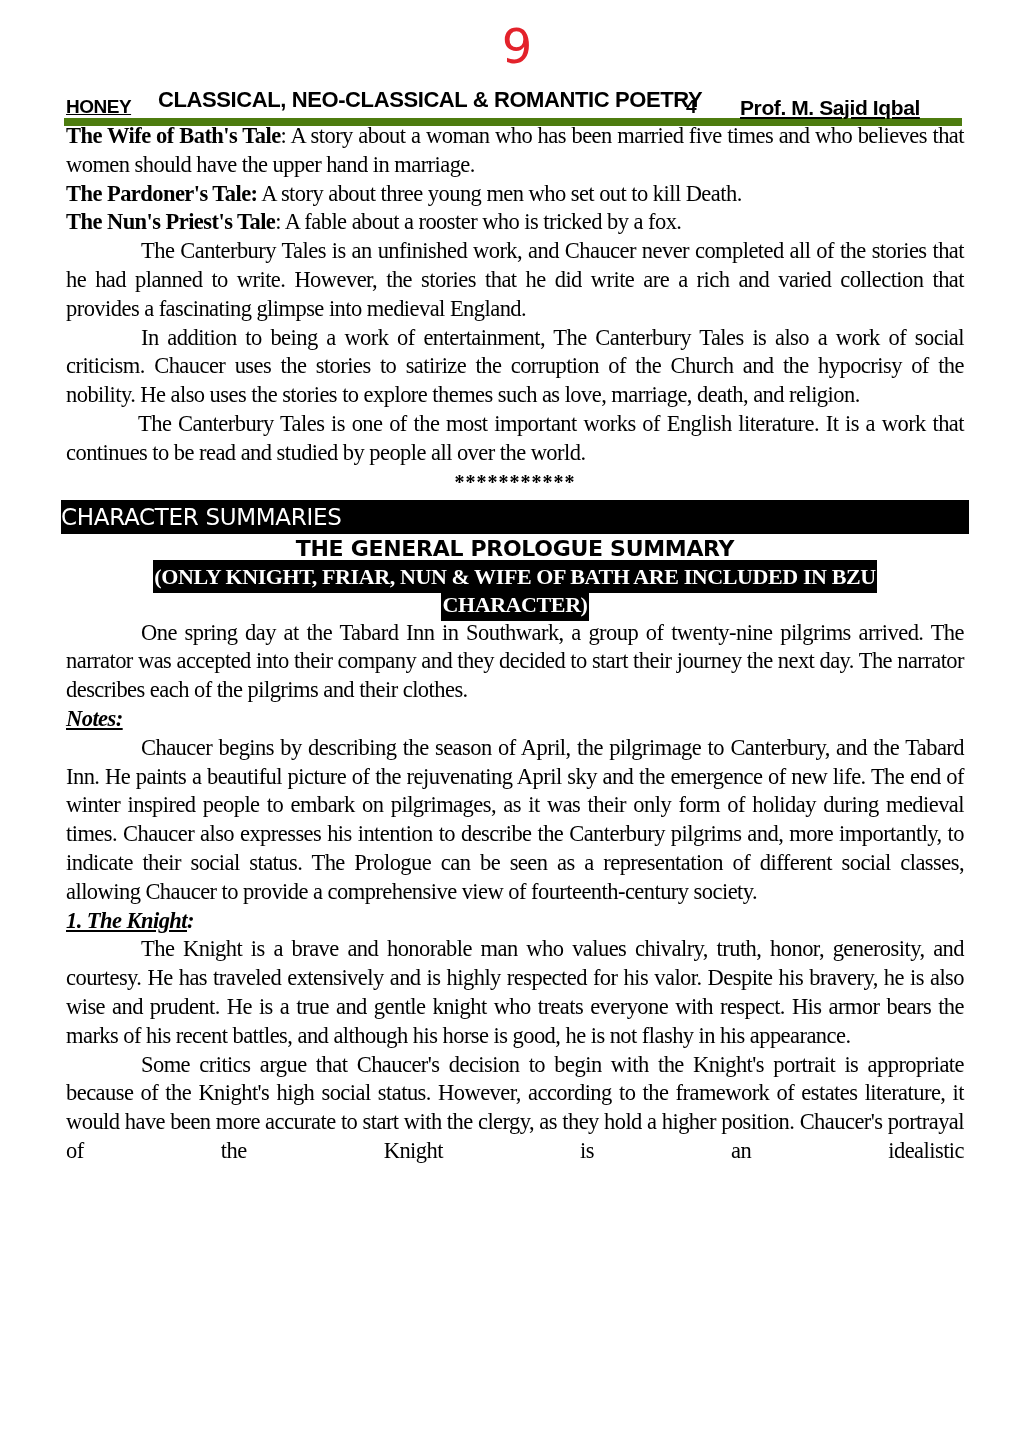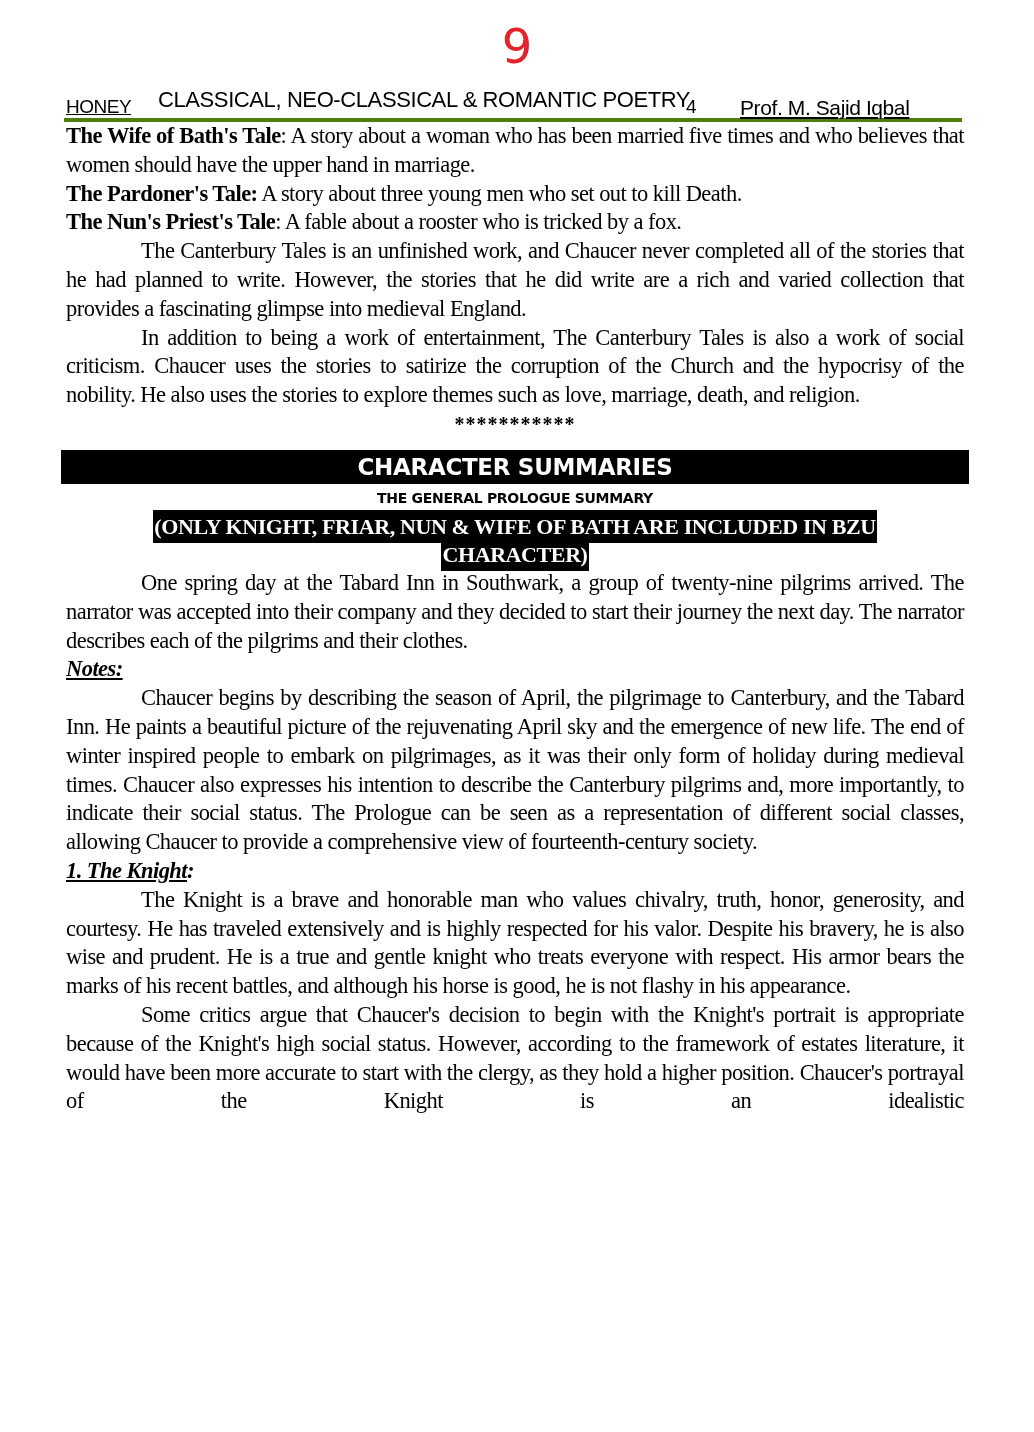--- a/index.html
+++ b/index.html
@@ -3,44 +3,44 @@
   <meta charset="utf-8">
   <style>
     html, body { margin: 0; padding: 0; background: #ffffff; }
     body { width: 1034px; height: 1432px; position: relative; overflow: hidden; color: #000; }
     .page-number {
       position: absolute; left: 0; right: 0; top: 18px; text-align: center;
       font-family: "DejaVu Sans", sans-serif; font-size: 48px; color: #e3222b; line-height: 56px;
     }
     .header {
       position: absolute; left: 64px; top: 84px; width: 898px; height: 34px;
-      border-bottom: 4px solid #4d7c0f; font-family: "Liberation Sans", sans-serif; font-weight: normal;
+      border-bottom: 8px solid #4d7c0f; font-family: "Liberation Sans", sans-serif; font-weight: bold;
     }
     .header .honey { position: absolute; left: 2px; top: 12px; font-size: 19px; text-decoration: underline; letter-spacing: -0.5px; }
     .header .subject { position: absolute; left: 94px; top: 3px; font-size: 22px; letter-spacing: -0.4px; }
     .header .pageno { position: absolute; left: 622px; top: 12px; font-size: 19px; }
     .header .author { position: absolute; left: 676px; top: 12px; font-size: 21px; text-decoration: underline; letter-spacing: -0.4px; }
 
     .content {
       position: absolute; left: 66px; top: 122px; width: 898px;
       font-family: "Liberation Serif", serif; font-size: 22.5px; line-height: 28.8px;
       letter-spacing: -0.55px;
     }
     .content p { margin: 0; text-align: justify; }
     .content p.indent { text-indent: 75px; }
     .bold { font-weight: bold; margin-top: 8px; }
     .stars { text-align: center !important; font-weight: bold; font-size: 20px; line-height: 28px; letter-spacing: 1px; }
 
     .banner {
-      background: #000; color: #fff; text-align: center; margin: 12px -5px 0 -5px;
-      font-family: "DejaVu Sans", sans-serif; font-weight: bold; font-size: 23px; line-height: 34px;
+      background: #000; color: #fff; text-align: left; margin: 4px -5px 0 -5px;
+      font-family: "DejaVu Sans", sans-serif; font-weight: normal; font-size: 23px; line-height: 34px;
       letter-spacing: -0.3px;
     }
     .subtitle {
-      text-align: center; font-family: "DejaVu Sans", sans-serif; font-weight: bold; font-size: 14px;
+      text-align: center; font-family: "DejaVu Sans", sans-serif; font-weight: bold; font-size: 22px;
       line-height: 29px; letter-spacing: -0.3px;
     }
     .syllabus-note { text-align: center; font-family: "Liberation Serif", serif; font-weight: bold; font-size: 22px; line-height: 28px; letter-spacing: -0.4px; }
     .syllabus-note span { background: #000; color: #fff; padding: 4px 1px; }
     .section-heading { font-weight: bold; font-style: italic; }
     .section-heading .u { text-decoration: underline; }
   </style>
 </head>
 <body>
 
@@ -53,20 +53,21 @@
   <span class="author">Prof. M. Sajid Iqbal</span>
 </div>
 
 <div class="content">
   <p><span class="bold">The Wife of Bath's Tale</span><span>:</span><span> A story about a woman who has been married five times and who believes that women should have the upper hand in marriage.</span></p>
   <p><span class="bold">The Pardoner's Tale:</span><span></span><span> A story about three young men who set out to kill Death.</span></p>
   <p><span class="bold">The Nun's Priest's Tale</span><span>:</span><span> A fable about a rooster who is tricked by a fox.</span></p>
 
   <p class="indent">The Canterbury Tales is an unfinished work, and Chaucer never completed all of the stories that he had planned to write. However, the stories that he did write are a rich and varied collection that provides a fascinating glimpse into medieval England.</p>
   <p class="indent">In addition to being a work of entertainment, The Canterbury Tales is also a work of social criticism. Chaucer uses the stories to satirize the corruption of the Church and the hypocrisy of the nobility. He also uses the stories to explore themes such as love, marriage, death, and religion.</p>
+  <p class="indent" style="text-indent:72px">The Canterbury Tales is one of the most important works of English literature. It is a work that continues to be read and studied by people all over the world.</p>
 
   <p class="stars">***********</p>
 
   <div class="banner">CHARACTER SUMMARIES</div>
   <div class="subtitle">THE GENERAL PROLOGUE SUMMARY</div>
   <div class="syllabus-note">
     <span>(ONLY KNIGHT, FRIAR, NUN &amp; WIFE OF BATH ARE INCLUDED IN BZU</span><br>
     <span>CHARACTER)</span>
   </div>
 

